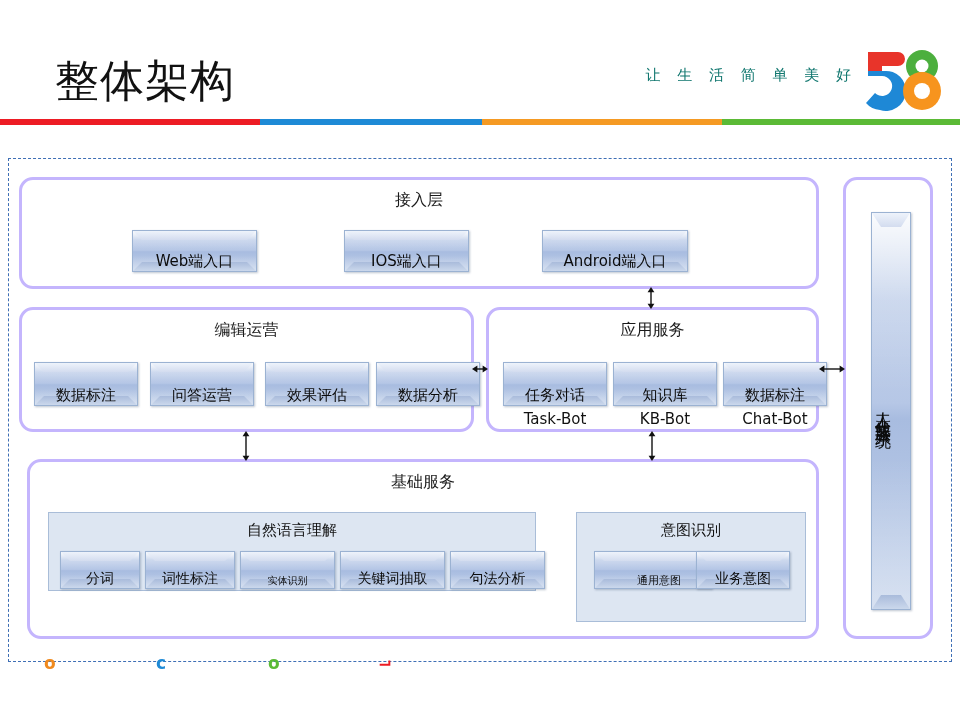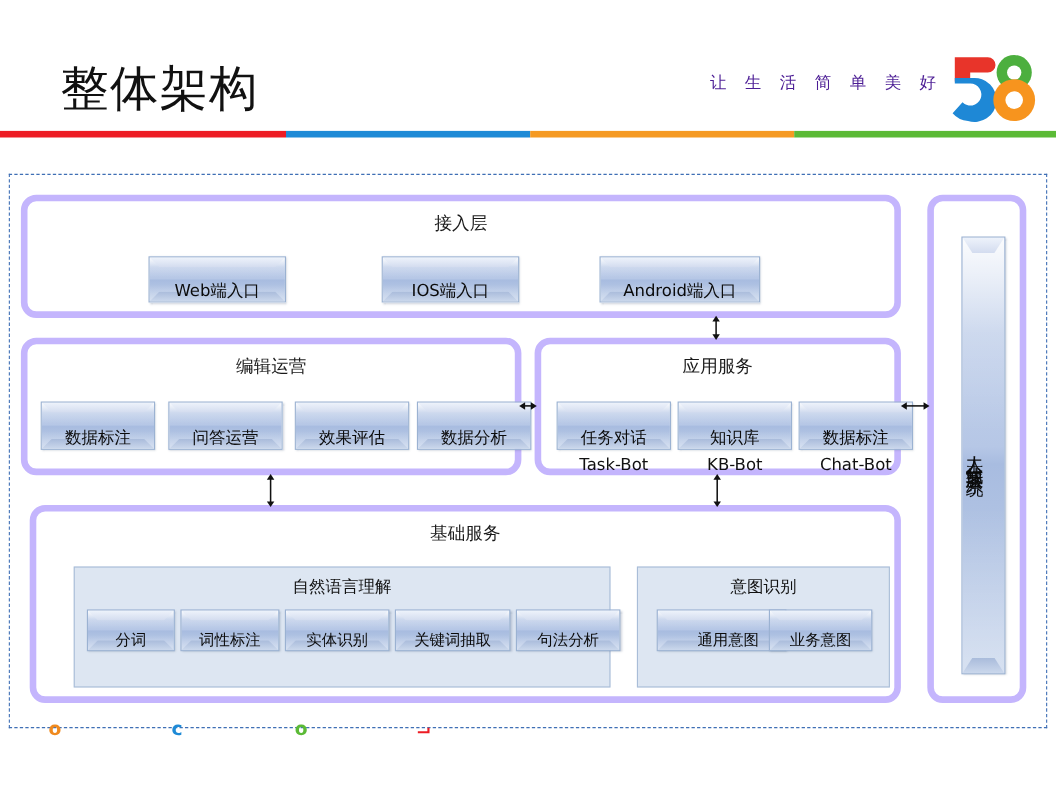--- a/index.html
+++ b/index.html
@@ -13,21 +13,21 @@
 
   
   #header{position:absolute;left:0;top:0;width:960px;height:118px;background:#fff;}
   #slide-title{
     position:absolute;left:55px;top:44px;
     font-size:44px;line-height:50px;color:#111;
     letter-spacing:1px;font-weight:400;margin-top:12px;
   }
   #tagline{
     position:absolute;right:103px;top:66px;
-    font-size:15px;color:#4c1d95;letter-spacing:6px;
+    font-size:15px;color:#0f766e;letter-spacing:6px;
     white-space:nowrap;
   }
   
   #logo{position:absolute;right:8px;top:46px;width:92px;height:66px;}
   #logo svg{display:block;}
 
   
   #rule{position:absolute;left:0;top:119px;width:960px;height:6px;display:flex;}
   #rule > i{display:block;height:100%;}
   .rule-red{background:#ed1c24;}
@@ -40,21 +40,21 @@
     position:absolute;left:8px;top:158px;
     width:944px;height:504px;
     border:1px dashed #3f6fb5;
     box-sizing:border-box;
   }
 
   
   .panel{
     position:absolute;
     background:#ffffff;
-    border:6px solid #c4b5fd;
+    border:3px solid #c4b5fd;
     border-radius:14px;
     box-sizing:border-box;
   }
   .panel-title{
     position:absolute;left:0;right:0;
     text-align:center;
     font-size:16px;color:#1a1a1a;
     top:10px;
   }
 
@@ -205,42 +205,42 @@
       <span>数据标注</span>
     </div>
     <div class="caption" style="left:14px;top:100px;width:104px;">Task-Bot</div>
     <div class="caption" style="left:124px;top:100px;width:104px;">KB-Bot</div>
     <div class="caption" style="left:234px;top:100px;width:104px;">Chat-Bot</div>
   </div>
 
   <div class="panel" style="left:18px;top:300px;width:792px;height:180px;">
     <div class="panel-title">基础服务</div>
 
-    <div class="subpanel" style="left:34px;top:50px;width:488px;height:110px;">
+    <div class="subpanel" style="left:18px;top:50px;width:488px;height:79px;">
       <div class="subpanel-title">自然语言理解</div>
       <div class="node" style="left:11px;top:38px;width:80px;height:38px;font-size:14px;">
         <span>分词</span>
       </div>
       <div class="node" style="left:96px;top:38px;width:90px;height:38px;font-size:14px;">
         <span>词性标注</span>
       </div>
-      <div class="node" style="left:191px;top:38px;width:95px;height:38px;font-size:14px;">
+      <div class="node" style="left:191px;top:38px;width:95px;height:38px;font-size:10px;">
         <span>实体识别</span>
       </div>
       <div class="node" style="left:291px;top:38px;width:105px;height:38px;font-size:14px;">
         <span>关键词抽取</span>
       </div>
       <div class="node" style="left:401px;top:38px;width:95px;height:38px;font-size:14px;">
         <span>句法分析</span>
       </div>
     </div>
 
     <div class="subpanel" style="left:546px;top:50px;width:230px;height:110px;">
       <div class="subpanel-title">意图识别</div>
-      <div class="node" style="left:17px;top:38px;width:118px;height:38px;font-size:14px;padding-left:12px;">
+      <div class="node" style="left:17px;top:38px;width:118px;height:38px;font-size:11px;padding-left:12px;">
         <span>通用意图</span>
       </div>
       <div class="node" style="left:119px;top:38px;width:94px;height:38px;font-size:14px;">
         <span>业务意图</span>
       </div>
     </div>
   </div>
 
   <div class="panel" style="left:834px;top:18px;width:90px;height:462px;">
     <div class="node node-vertical" style="left:25px;top:32px;width:40px;height:398px;font-size:16px;">

